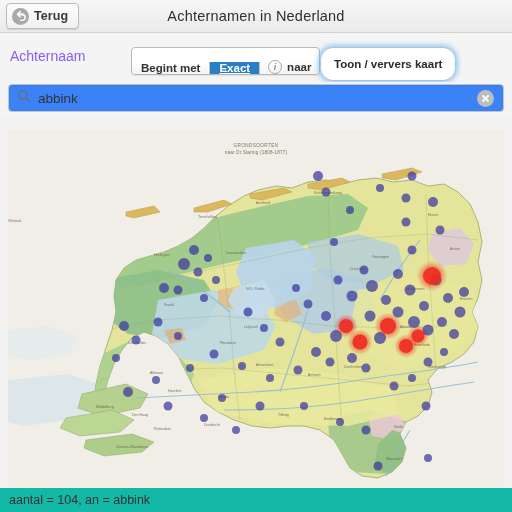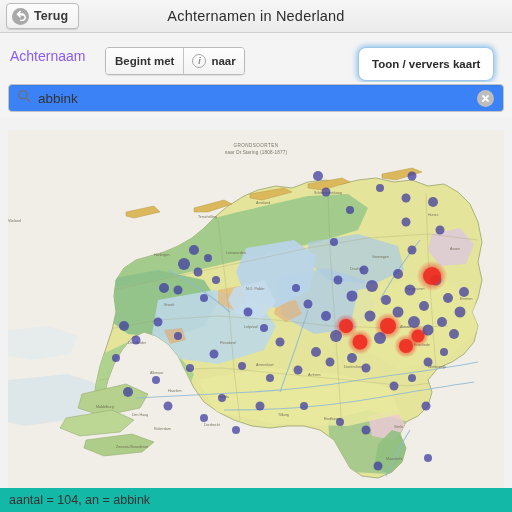--- a/index.html
+++ b/index.html
@@ -71,29 +71,30 @@
     background: #f4f4f4;
   }
   #field-label {
     position: absolute;
     left: 10px; top: 15px;
     font-size: 14px;
     color: #8b5cf6;
   }
   #segmented {
     position: absolute;
-    left: 105px; top: 51px;
+    left: 131px; top: 51px;
     transform: translateY(-37px);
     display: flex;
     height: 26px;
     border: 1px solid #b9b9b9;
     border-radius: 4px;
     overflow: hidden;
     background: #fff;
     box-shadow: 0 1px 1px rgba(0,0,0,.08);
+    align-items: flex-end;
   }
   .seg {
     display: flex; align-items: center; justify-content: center;
     padding: 0 9px;
     font-size: 11.5px;
     font-weight: bold;
     color: #333;
     background: linear-gradient(#fefefe, #f3f3f3);
     border-right: 1px solid #c4c4c4;
     cursor: pointer;
@@ -120,29 +121,28 @@
     box-sizing: border-box;
   }
   #refresh-map-button {
     position: absolute;
     left: 320px; top: 14px;
     height: 28px;
     display: flex; align-items: center;
     padding: 16px 13px;
     background: #ffffff;
     border: 1px solid #9dc8ea;
-    border-radius: 8px;
+    border-radius: 13px;
     font-size: 11.5px;
     font-weight: bold;
     color: #2b2b2b;
     box-shadow: 0 0 5px 2px rgba(90,165,230,.55);
     cursor: pointer;
     white-space: nowrap;
     box-sizing: border-box;
-    margin-left: 38px;
   }
 
   
   #search-row {
     position: relative;
     height: 36px;
     background: #f4f4f4;
   }
   #search-box {
     position: absolute;
@@ -230,20 +230,21 @@
       <span id="back-label">Terug</span>
     </div>
     <div id="page-title">Achternamen in Nederland</div>
   </div>
 
   <div id="controls">
     <div id="field-label">Achternaam</div>
 
     <div id="segmented">
       <div class="seg">Begint met</div>
+      <div class="seg active">Exact</div>
       <div class="seg info-seg">
         <span id="info-icon">i</span>
         <span>naar</span>
       </div>
     </div>
 
     <div id="refresh-map-button">Toon / ververs kaart</div>
   </div>
 
   <div id="search-row">

